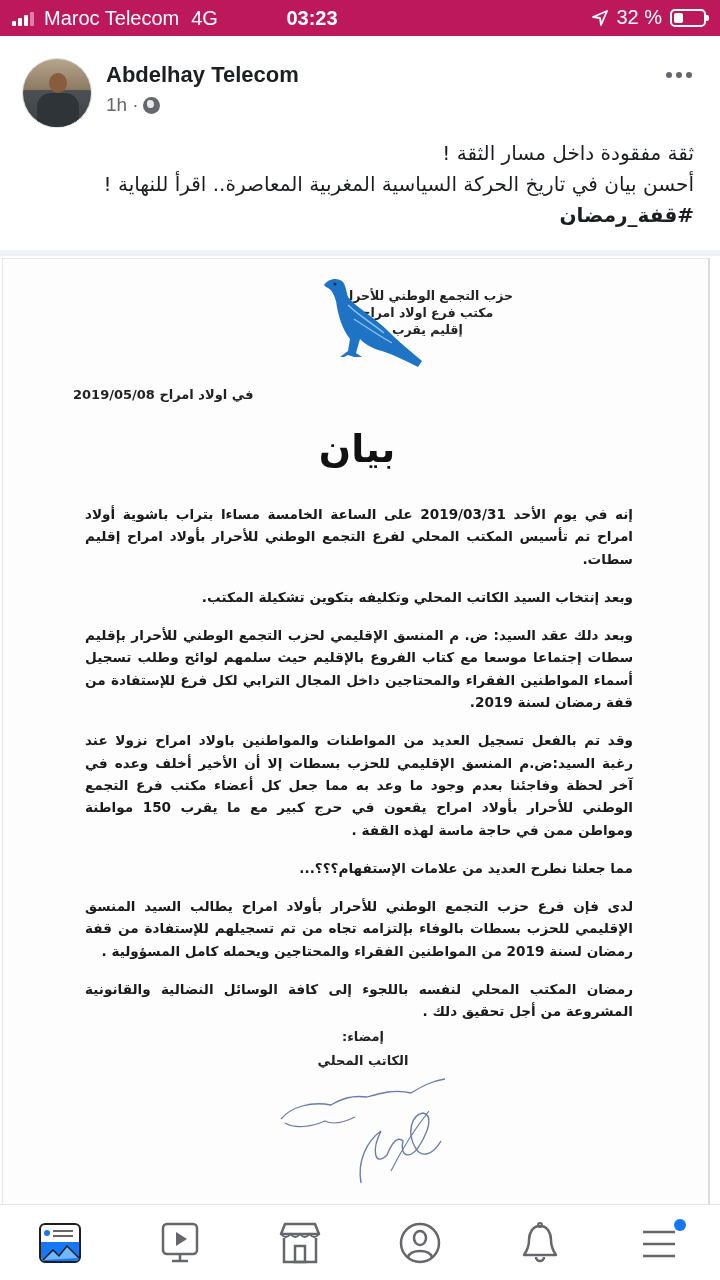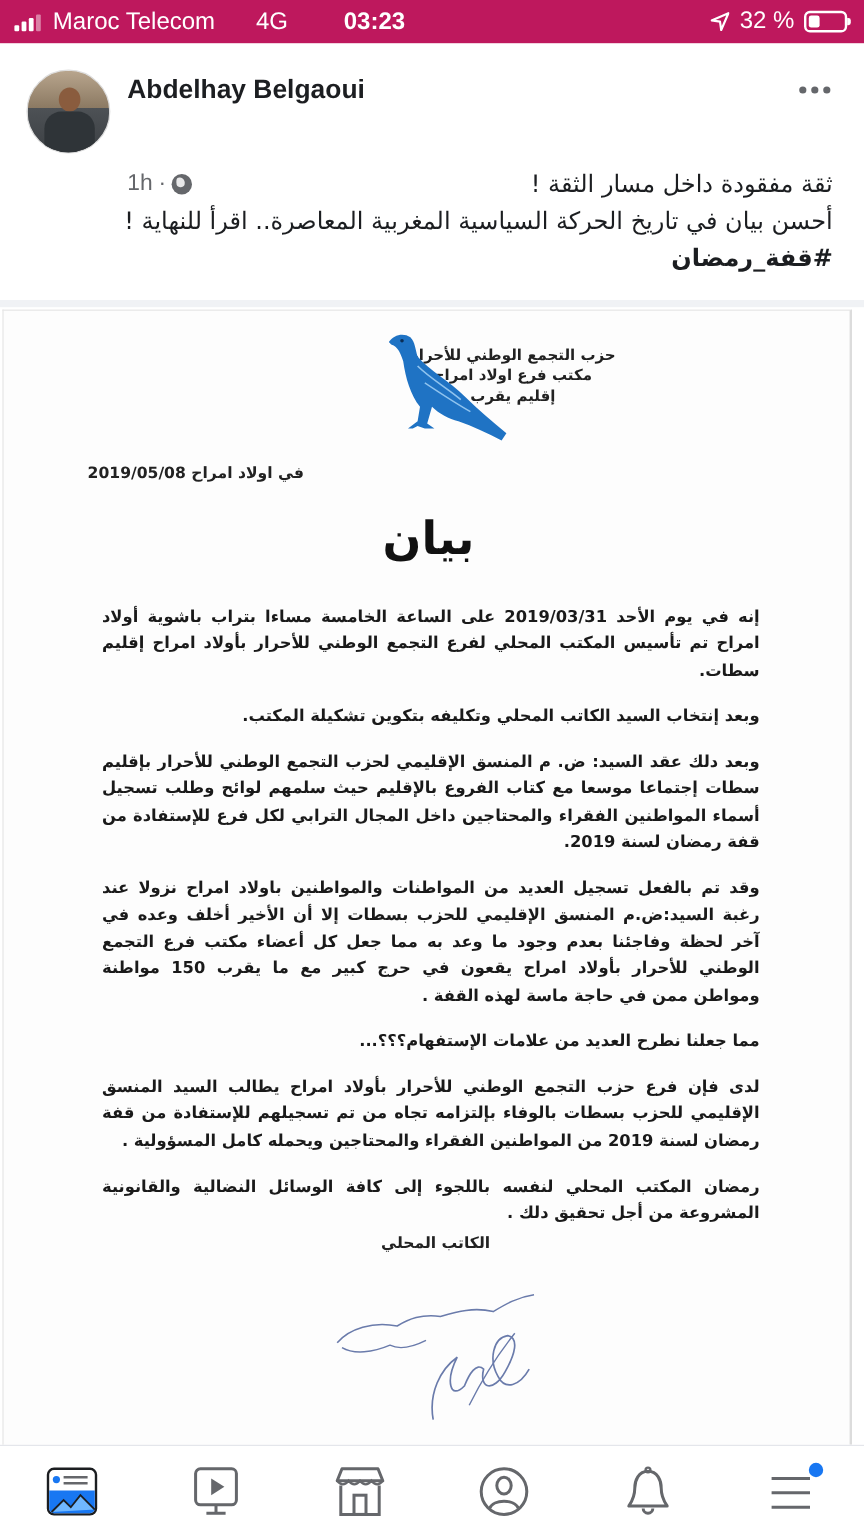--- a/index.html
+++ b/index.html
@@ -17,21 +17,21 @@
   .battery { width: 36px; height: 18px; border: 2px solid #fff; border-radius: 5px; position: relative; }
   .battery .fill { position: absolute; left: 2px; top: 2px; bottom: 2px; background: #fff; border-radius: 2px; }
   .battery::after { content: ""; position: absolute; right: -5px; top: 4px; width: 3px; height: 6px; background: #fff; border-radius: 0 2px 2px 0; }
 
   
   .post-header { position: absolute; left: 0; top: 36px; width: 720px; height: 100px; }
   .avatar { position: absolute; left: 22px; top: 22px; width: 70px; height: 70px; border-radius: 50%; overflow: hidden; background: linear-gradient(180deg, #b8a58d 0%, #8c7a63 45%, #4d5155 46%, #3c4044 100%); border: 1px solid #ddd; }
   .avatar .head { position: absolute; left: 26px; top: 14px; width: 18px; height: 20px; background: #8a5c3e; border-radius: 50%; }
   .avatar .body { position: absolute; left: 14px; top: 34px; width: 42px; height: 40px; background: #2f3438; border-radius: 14px 14px 0 0; }
   .author-name { position: absolute; left: 106px; top: 26px; font-size: 22px; font-weight: bold; color: #1c1e21; }
-  .post-meta { position: absolute; left: 106px; top: 58px; font-size: 19px; color: #65676b; display: flex; align-items: center; gap: 5px; margin-top: 48px; }
+  .post-meta { position: absolute; left: 106px; top: 58px; font-size: 19px; color: #65676b; display: flex; align-items: center; gap: 5px; }
   .globe { width: 17px; height: 17px; border-radius: 50%; background: #65676b; position: relative; }
   .globe::after { content: ""; position: absolute; left: 4px; top: 3px; width: 7px; height: 8px; background: #fff; border-radius: 40% 60% 50% 50%; opacity: .85; }
   .more-button { position: absolute; right: 28px; top: 36px; display: flex; gap: 4px; cursor: pointer; }
   .more-button span { width: 6px; height: 6px; border-radius: 50%; background: #65676b; }
 
   
   .caption { position: absolute; right: 26px; top: 138px; width: 670px; direction: rtl; text-align: right; font-family: "DejaVu Sans", sans-serif; font-size: 20px; line-height: 31px; color: #1c1e21; }
   .caption .hashtag { font-weight: bold; display: block; }
 
   .divider { position: absolute; left: 0; top: 250px; width: 720px; height: 6px; background: #f0f2f5; }
@@ -58,40 +58,40 @@
 
 <div class="status-bar">
   <div class="left">
     <div class="signal">
       <span style="height:5px"></span>
         <span style="height:8px"></span>
         <span style="height:11px"></span>
         <span class="dim" style="height:14px"></span>
     </div>
     <span>Maroc Telecom</span>
-    <span style="margin-left:26px">4G</span>
+    <span style="margin-left:4px">4G</span>
   </div>
   <div class="time">03:23</div>
   <div class="right">
     <svg width="16" height="16" viewBox="0 0 16 16">
         <path d="M15 1 L1 7 L8 8 L9 15 Z" fill="none" stroke="#fff" stroke-width="1.8" stroke-linejoin="round"></path>
       </svg>
     <span>32 %</span>
     <div class="battery">
         <div class="fill" id="battery-fill" style="width: 9px;"></div>
       </div>
   </div>
 </div>
 
 <div class="post-header">
   <div class="avatar">
     <div class="head"></div>
       <div class="body"></div>
   </div>
-  <div class="author-name">Abdelhay Belgaoui</div>
+  <div class="author-name">Abdelhay Telecom</div>
   <div class="post-meta">
     <span>1h</span>
     <span>·</span>
     <span class="globe"></span>
   </div>
   <div class="more-button">
     <span></span>
       <span></span>
       <span></span>
   </div>
@@ -126,20 +126,21 @@
     <p>إنه في يوم الأحد 2019/03/31 على الساعة الخامسة مساءا بتراب باشوية أولاد امراح تم تأسيس المكتب المحلي لفرع التجمع الوطني للأحرار بأولاد امراح إقليم سطات.</p>
     <p>وبعد إنتخاب السيد الكاتب المحلي وتكليفه بتكوين تشكيلة المكتب.</p>
     <p>وبعد دلك عقد السيد: ض. م المنسق الإقليمي لحزب التجمع الوطني للأحرار بإقليم سطات إجتماعا موسعا مع كتاب الفروع بالإقليم حيث سلمهم لوائح وطلب تسجيل أسماء المواطنين الفقراء والمحتاجين داخل المجال الترابي لكل فرع للإستفادة من قفة رمضان لسنة 2019.</p>
     <p>وقد تم بالفعل تسجيل العديد من المواطنات والمواطنين باولاد امراح نزولا عند رغبة السيد:ض.م المنسق الإقليمي للحزب بسطات إلا أن الأخير أخلف وعده في آخر لحظة وفاجئنا بعدم وجود ما وعد به مما جعل كل أعضاء مكتب فرع التجمع الوطني للأحرار بأولاد امراح يقعون في حرج كبير مع ما يقرب 150 مواطنة ومواطن ممن في حاجة ماسة لهذه القفة .</p>
     <p>مما جعلنا نطرح العديد من علامات الإستفهام؟؟؟...</p>
     <p>لدى فإن فرع حزب التجمع الوطني للأحرار بأولاد امراح يطالب السيد المنسق الإقليمي للحزب بسطات بالوفاء بإلتزامه تجاه من تم تسجيلهم للإستفادة من قفة رمضان لسنة 2019 من المواطنين الفقراء والمحتاجين ويحمله كامل المسؤولية .</p>
     <p>رمضان المكتب المحلي لنفسه باللجوء إلى كافة الوسائل النضالية والقانونية المشروعة من أجل تحقيق دلك .</p>
   </div>
 
   <div class="doc-sign">
+    <div>إمضاء:</div>
     <div>الكاتب المحلي</div>
   </div>
 
   <svg class="signature" viewBox="0 0 200 120">
     <title>عكاشة عبد اللطيف</title>
     <path d="M10 48 C20 36 40 30 60 34 C70 28 80 24 96 26 C110 22 124 18 140 22 C150 16 160 10 174 8" stroke="#6a7bab" stroke-width="1.3" fill="none"></path>
     <path d="M14 52 C24 58 40 56 54 50 C62 54 72 52 84 46" stroke="#6a7bab" stroke-width="1.2" fill="none"></path>
     <path d="M90 112 C86 90 96 70 110 60 C100 80 104 96 116 84 C120 74 126 64 132 70 C128 86 140 90 150 72 C158 58 162 44 152 42 C140 44 136 62 144 76 C150 88 162 84 170 70" stroke="#6a7bab" stroke-width="1.4" fill="none"></path>
     <path d="M120 100 C130 80 142 60 158 40" stroke="#6a7bab" stroke-width="1.2" fill="none"></path>
   </svg>

